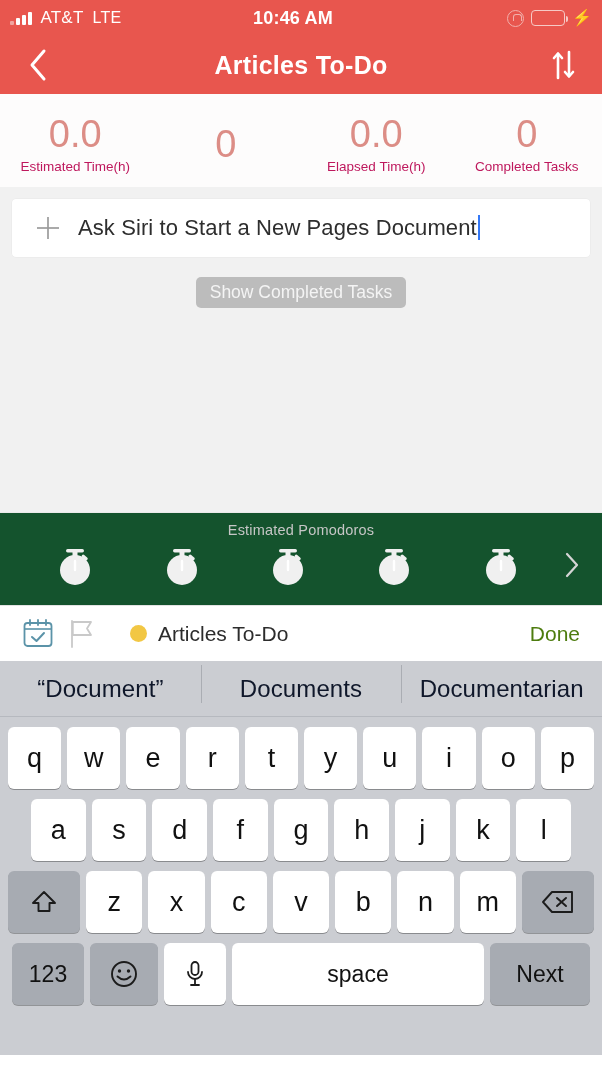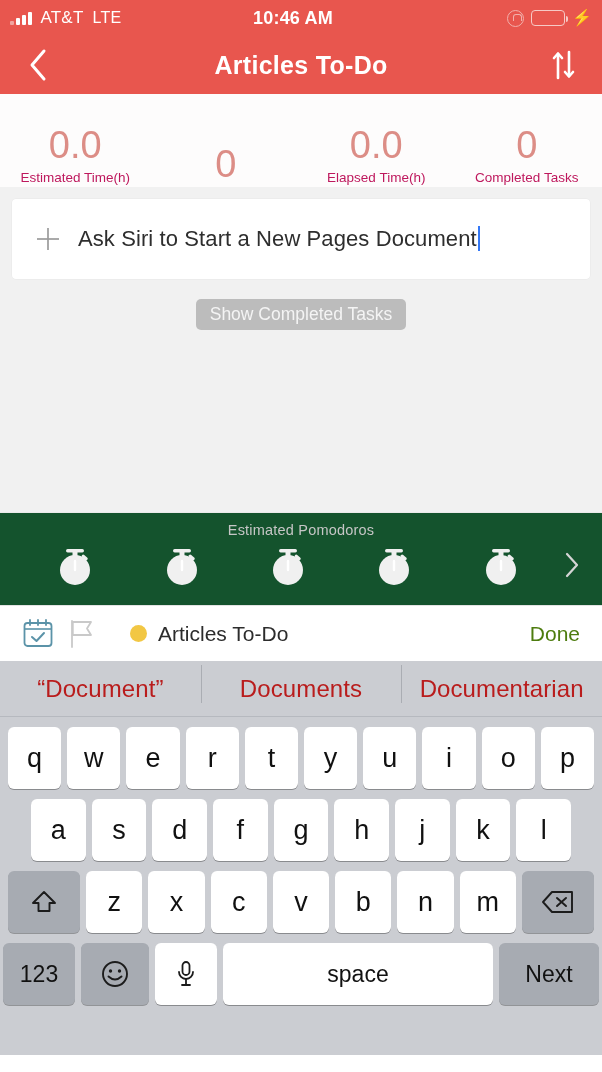--- a/index.html
+++ b/index.html
@@ -48,31 +48,31 @@
   }
   .nav-back { width:40px; height:40px; display:flex; align-items:center; justify-content:center; cursor:pointer;}
   .nav-title {
     position:absolute; left:0; right:0; text-align:center;
     color:#fff; font-size:25px; font-weight:bold; letter-spacing:.3px;
   }
   .nav-sort { margin-left:auto; width:42px; height:42px; display:flex; align-items:center; justify-content:center; position:relative; z-index:2; cursor:pointer;}
 
   
   .stats {
-    height:93px; background:#fdfcfc; display:flex; align-items:flex-end;
+    height:93px; background:#fdfcfc; display:flex; align-items:center;
     padding-top:8px;
   }
   .stat { flex:1; text-align:center; }
   .stat-val { font-size:38px; color:#dc8d86; font-weight:300; line-height:1.15; }
   .stat-lbl { font-size:13.5px; color:#be185d; line-height:1.25; margin-top:2px; }
 
   
   .listarea { background:#f1f1f1; height:325px; padding-top:12px; position:relative;}
   .taskrow {
-    margin:0 12px; height:80px; background:#fff; border-radius:4px;
+    margin:0 12px; height:58px; background:#fff; border-radius:4px;
     display:flex; align-items:center; padding:0 22px;
     box-shadow:0 0 0 .5px rgba(0,0,0,.045);
   }
   .plus-icon { width:28px; height:28px; flex:0 0 auto; margin-right:16px; }
   .task-text { font-size:22px; color:#2e2e2e; letter-spacing:.1px; white-space:nowrap;}
   .caret { display:inline-block; width:2px; height:25px; background:#3478f6; vertical-align:-5px; margin-left:1px;}
   .showdone-wrap { display:flex; justify-content:center; margin-top:20px; }
   .showdone {
     background:#bcbcbc; color:#f4f4f4; font-size:17.5px;
     padding:5px 14px; border-radius:5px; border:none; cursor:pointer;
@@ -97,39 +97,39 @@
   .tb-listname { font-size:21px; color:#2c2c2c; }
   .tb-done { margin-left:auto; font-size:21px; color:#4d7c0f; cursor:pointer;}
 
   
   .keyboard { background:#cbcdd2; height:394px; display:flex; flex-direction:column; }
   .predict {
     height:56px; display:flex; align-items:center;
     border-bottom:.5px solid #b6b9bf;
   }
   .pred {
-    flex:1; text-align:center; font-size:24px; color:#b91c1c;
+    flex:1; text-align:center; font-size:24px; color:#0f172a;
     position:relative; cursor:pointer; letter-spacing:.1px;
   }
   .pred + .pred::before{
     content:""; position:absolute; left:0; top:-10px; height:38px; width:1px; background:#aaadb3;
   }
   .krow { display:flex; justify-content:center; align-items:center; margin-top:10px; padding:0 5px;}
   .key {
     background:#fff; border-radius:6px; height:62px; min-width:48px;
     display:flex; align-items:center; justify-content:center;
     font-size:27px; color:#111; margin:0 3px; flex:1;
     box-shadow:0 1px 0 rgba(0,0,0,.32); cursor:pointer;
     font-family:inherit;
   }
   .key.dark { background:#a7abb2; box-shadow:0 1px 0 rgba(0,0,0,.28); }
   .krow.r2 { padding:0 28px; }
   .krow.r3 { padding:0 5px; }
   .key.wide { flex:0 0 72px; }
-  .krow.r4 { margin-top:10px; padding:0 0; margin-bottom:12px; }
+  .krow.r4 { margin-top:10px; padding:0 9px; margin-bottom:12px; }
   .key.num { flex:0 0 72px; font-size:23px; }
   .key.emoji { flex:0 0 68px; font-size:26px; }
   .key.mic { flex:0 0 62px; background:#fff; }
   .key.space { flex:1 1 auto; font-size:23px; }
   .key.next { flex:0 0 100px; font-size:23px; }
   svg { display:block; }
 </style>
 </head>
 <body>
 

